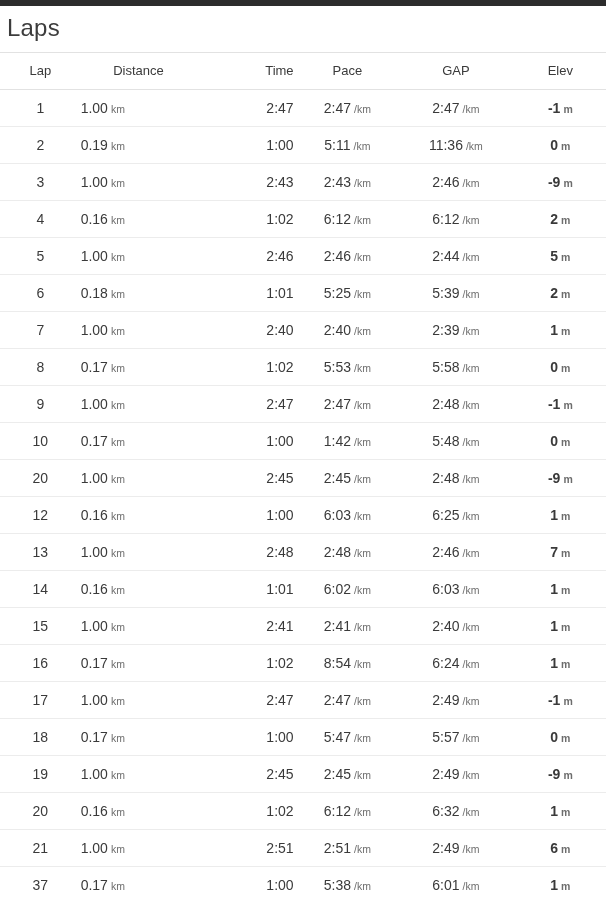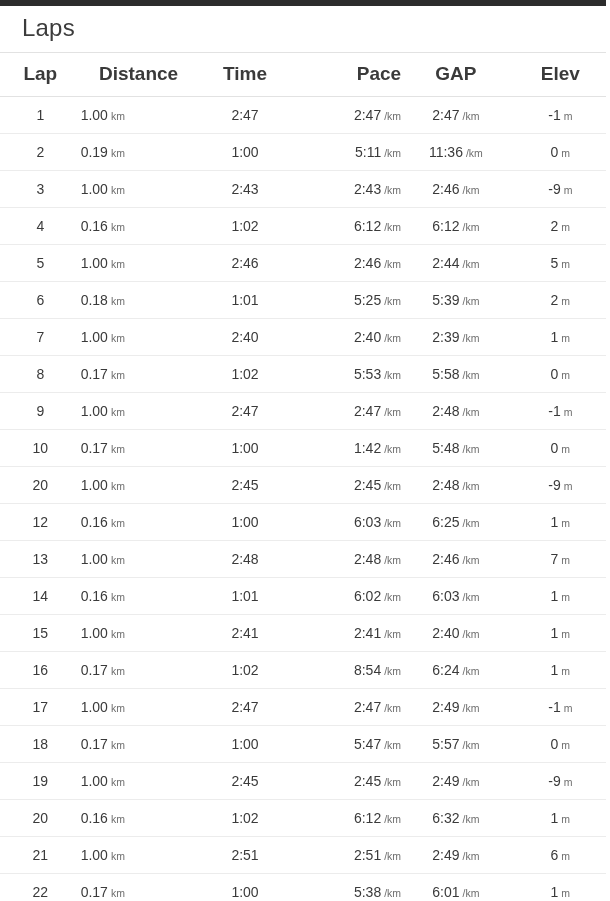--- a/index.html
+++ b/index.html
@@ -22,50 +22,50 @@
   }
   .topbar {
     height: 6px;
     background: #2c2c2c;
     width: 100%;
   }
   .title {
     font-size: 24px;
     font-weight: 400;
     color: #3c3c3c;
-    padding: 8px 0 10px 22px;
+    padding: 8px 0 10px 7px;
     letter-spacing: 0.2px;
   }
   table.laps {
     width: 100%;
     border-collapse: collapse;
     table-layout: fixed;
   }
   table.laps th {
-    font-size: 19px;
-    font-weight: bold;
+    font-size: 13px;
+    font-weight: normal;
     color: #3a3a3a;
     padding: 10px 0 11px 0;
     border-top: 1px solid #e2e2e2;
     border-bottom: 1px solid #e2e2e2;
     background: #ffffff;
   }
   table.laps td {
     font-size: 14px;
     color: #3a3a3a;
     padding: 10px 0 10px 0;
     border-bottom: 1px solid #ececec;
     background: #ffffff;
   }
   .col-lap   { width: 78px;  text-align: center; }
   .col-dist  { width: 112px; }
-  .col-time  { width: 94px;  text-align: center; }
-  .col-pace  { width: 104px; text-align: right; }
+  .col-time  { width: 94px;  text-align: right; }
+  .col-pace  { width: 104px; text-align: center; }
   .col-gap   { width: 106px; text-align: center; }
-  .col-elev  { width: 96px;  text-align: center; }
+  .col-elev  { width: 96px;  text-align: center; font-weight: bold; }
 
   .cell-inner {
     display: inline-block;
     white-space: nowrap;
   }
   .unit {
     font-size: 10.5px;
     color: #6d6d6d;
     margin-left: 3px;
     vertical-align: baseline;
@@ -271,21 +271,21 @@
         </tr>
         <tr>
           <td class="col-lap"><span class="cell-inner"><span class="lap-num">21</span></span></td>
           <td class="col-dist"><span class="cell-inner"><span class="val">1.00</span><span class="unit">km</span></span></td>
           <td class="col-time"><span class="cell-inner"><span class="val">2:51</span></span></td>
           <td class="col-pace"><span class="cell-inner"><span class="val">2:51</span><span class="unit">/km</span></span></td>
           <td class="col-gap"><span class="cell-inner"><span class="val">2:49</span><span class="unit">/km</span></span></td>
           <td class="col-elev"><span class="cell-inner"><span class="val">6</span><span class="unit">m</span></span></td>
         </tr>
         <tr>
-          <td class="col-lap"><span class="cell-inner"><span class="lap-num">22</span></span></td>
+          <td class="col-lap"><span class="cell-inner"><span class="lap-num">37</span></span></td>
           <td class="col-dist"><span class="cell-inner"><span class="val">0.17</span><span class="unit">km</span></span></td>
           <td class="col-time"><span class="cell-inner"><span class="val">1:00</span></span></td>
           <td class="col-pace"><span class="cell-inner"><span class="val">5:38</span><span class="unit">/km</span></span></td>
           <td class="col-gap"><span class="cell-inner"><span class="val">6:01</span><span class="unit">/km</span></span></td>
           <td class="col-elev"><span class="cell-inner"><span class="val">1</span><span class="unit">m</span></span></td>
         </tr>
       </tbody>
   </table>
 
   <div class="right-edge"></div>

